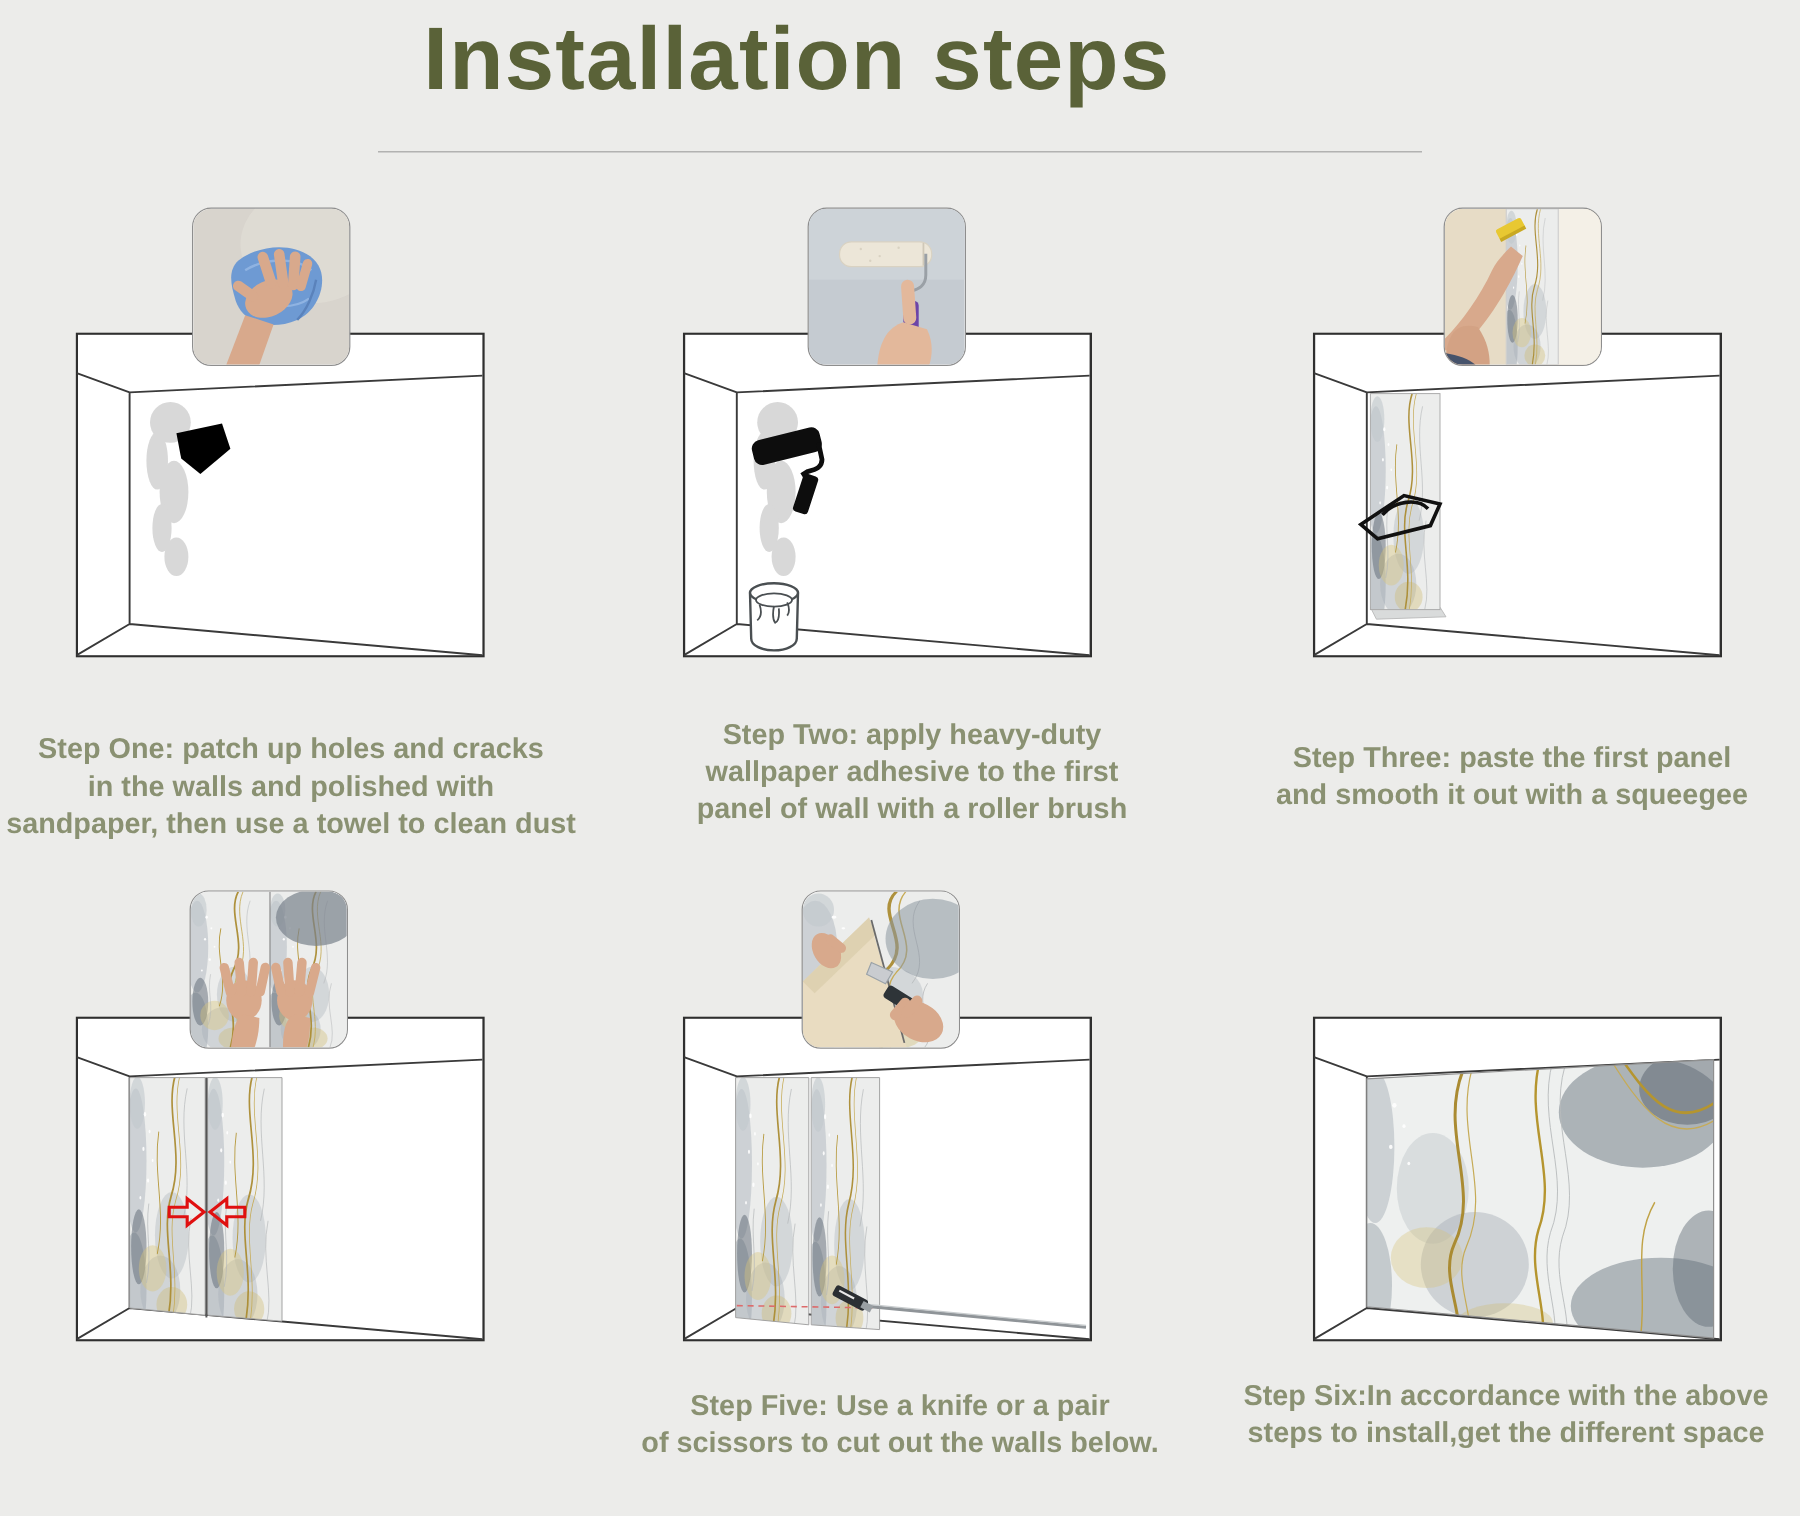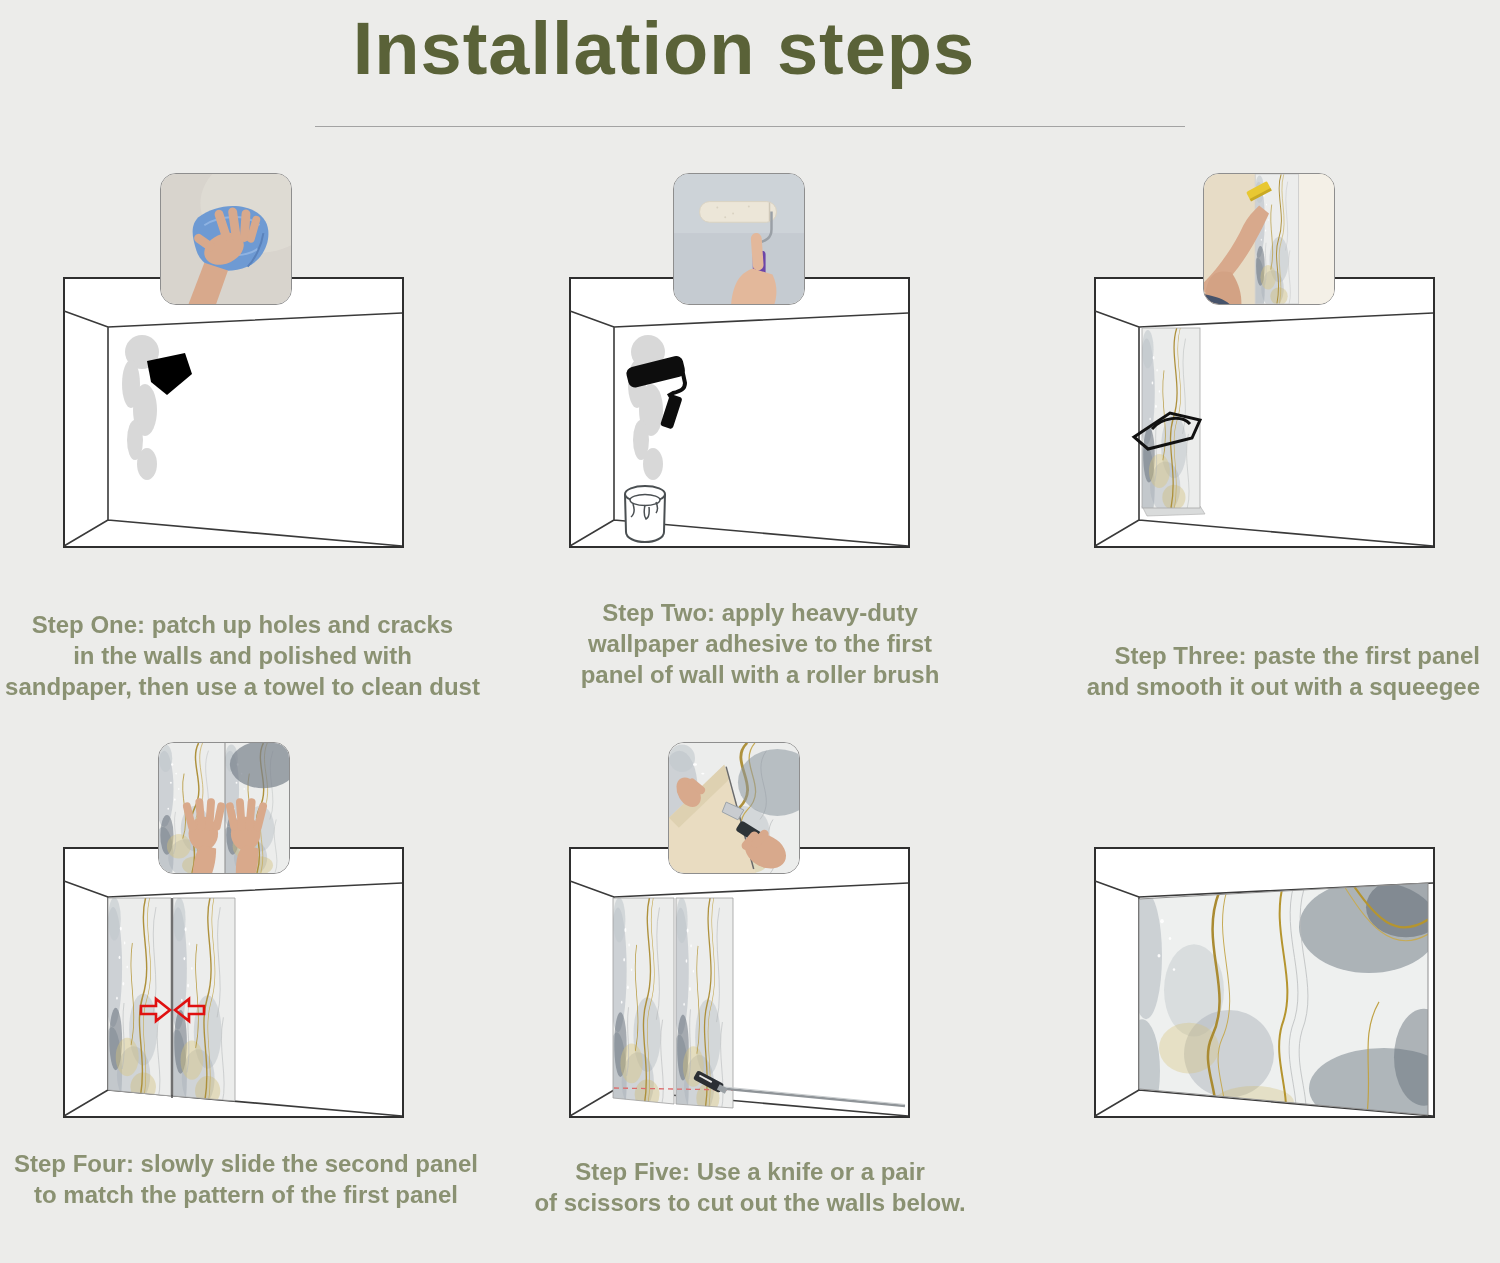--- a/index.html
+++ b/index.html
@@ -333,20 +333,20 @@
       </g>
     </svg>
   </div>
 
   <div class="caption" style="left:0px;top:593px;width:485px;margin-top:16px;">Step One: patch up holes and cracks
 in the walls and polished with
 sandpaper, then use a towel to clean dust</div>
   <div class="caption" style="left:540px;top:597px;width:440px;">Step Two: apply heavy-duty
 wallpaper adhesive to the first
 panel of wall with a roller brush</div>
-  <div class="caption" style="left:1040px;top:640px;width:440px;text-align:right;">Step Three: paste the first panel
+  <div class="caption" style="left:1040px;top:616px;width:440px;">Step Three: paste the first panel
 and smooth it out with a squeegee</div>
-  <div class="caption" style="left:0px;top:1148px;width:492px;">Step Four: slowly slide the second panel
-to match the pattern of the first panel</div>
   <div class="caption" style="left:520px;top:1156px;width:460px;">Step Five: Use a knife or a pair
 of scissors to cut out the walls below.</div>
+  <div class="caption" style="left:1020px;top:1148px;width:470px;">Step Six:In accordance with the above
+steps to install,get the different space</div>
 
 </div>
 
 </body></html>

